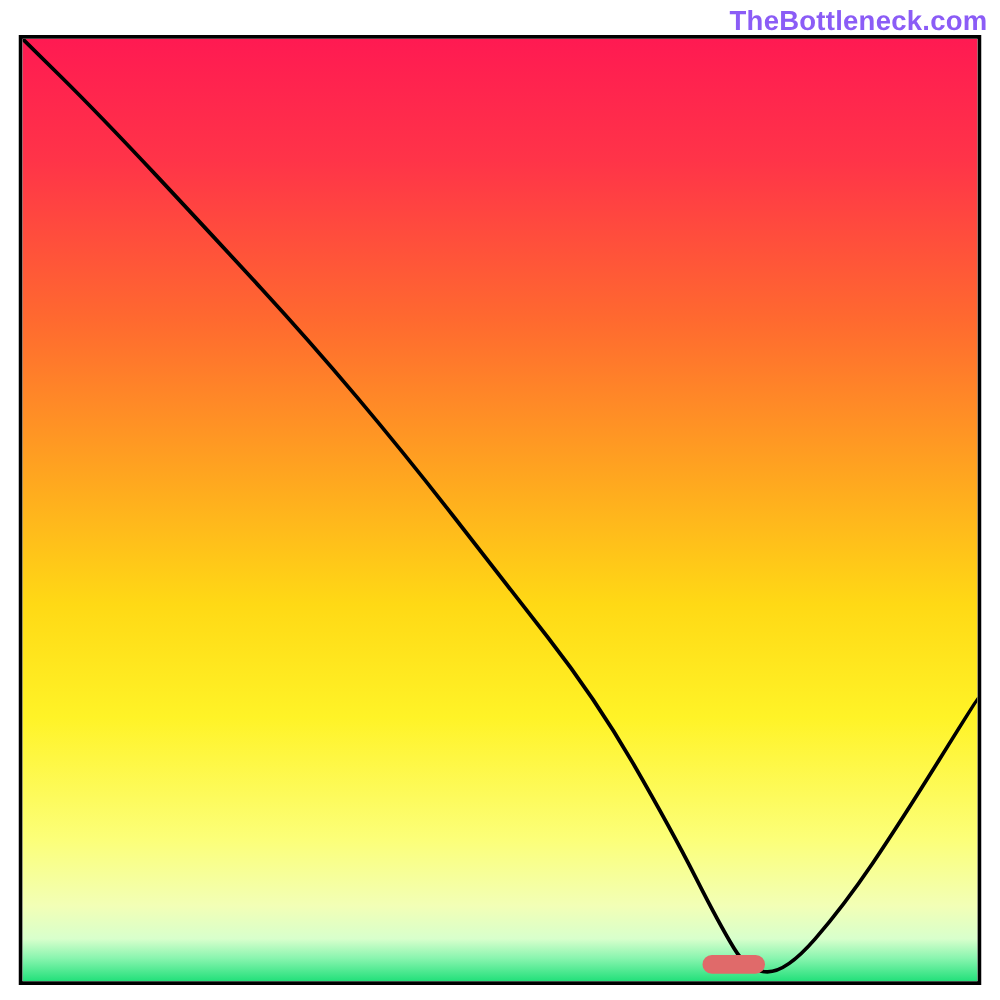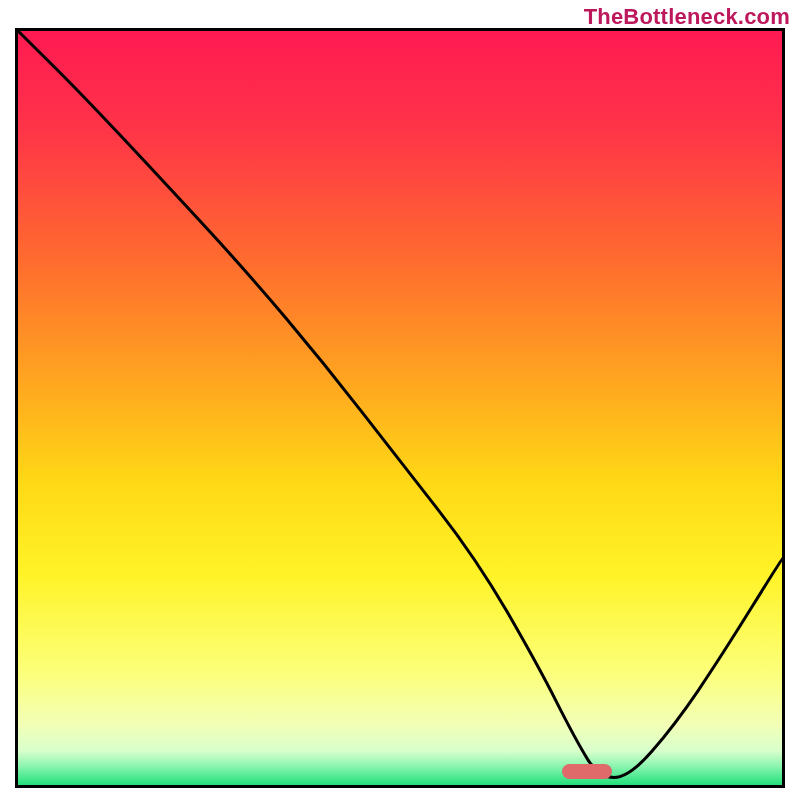--- a/index.html
+++ b/index.html
@@ -15,21 +15,21 @@
     width: 800px;
     height: 800px;
   }
   .watermark {
     position: absolute;
     top: 4px;
     right: 10px;
     font-family: Arial, Helvetica, sans-serif;
     font-size: 22px;
     font-weight: 600;
-    color: #be185d;
+    color: #8b5cf6;
     letter-spacing: 0.2px;
   }
   .plot-frame {
     position: absolute;
     left: 15px;
     top: 28px;
     width: 770px;
     height: 760px;
     border: 3px solid #000000;
     box-sizing: border-box;

